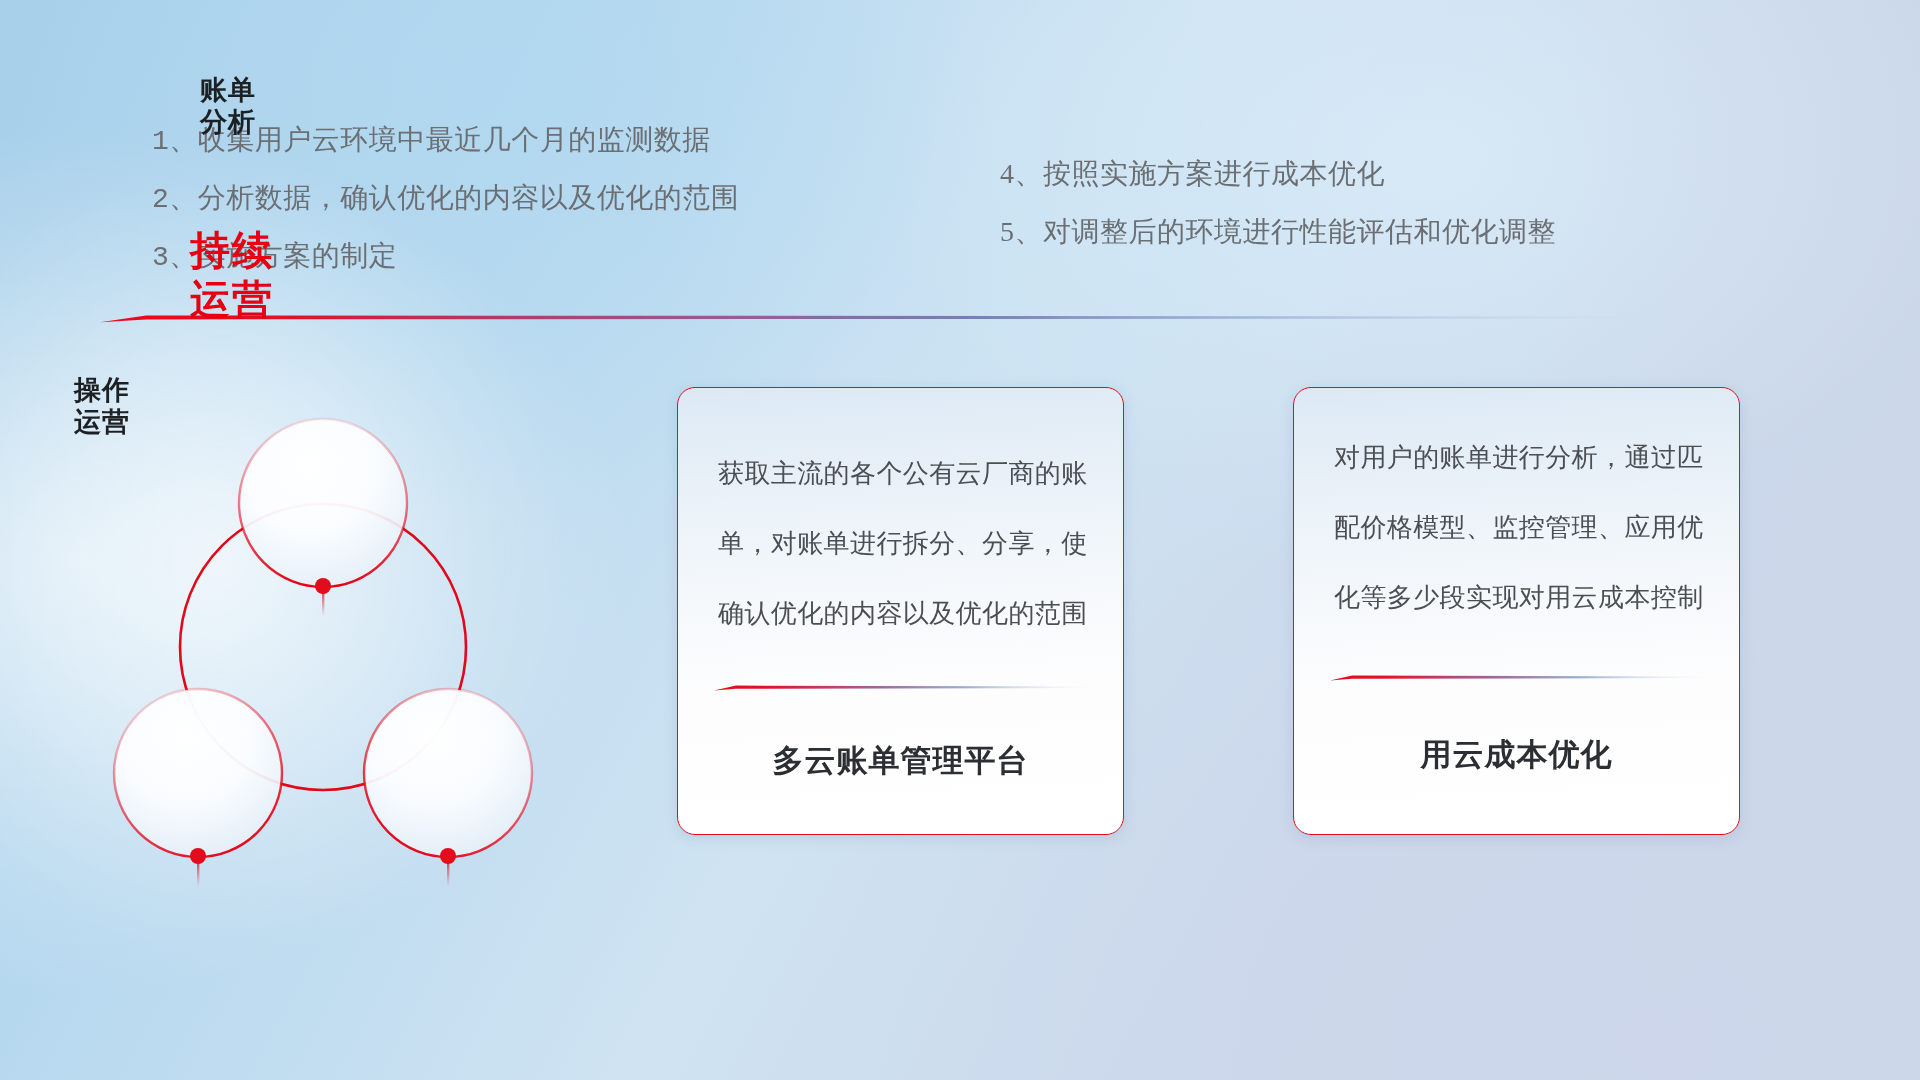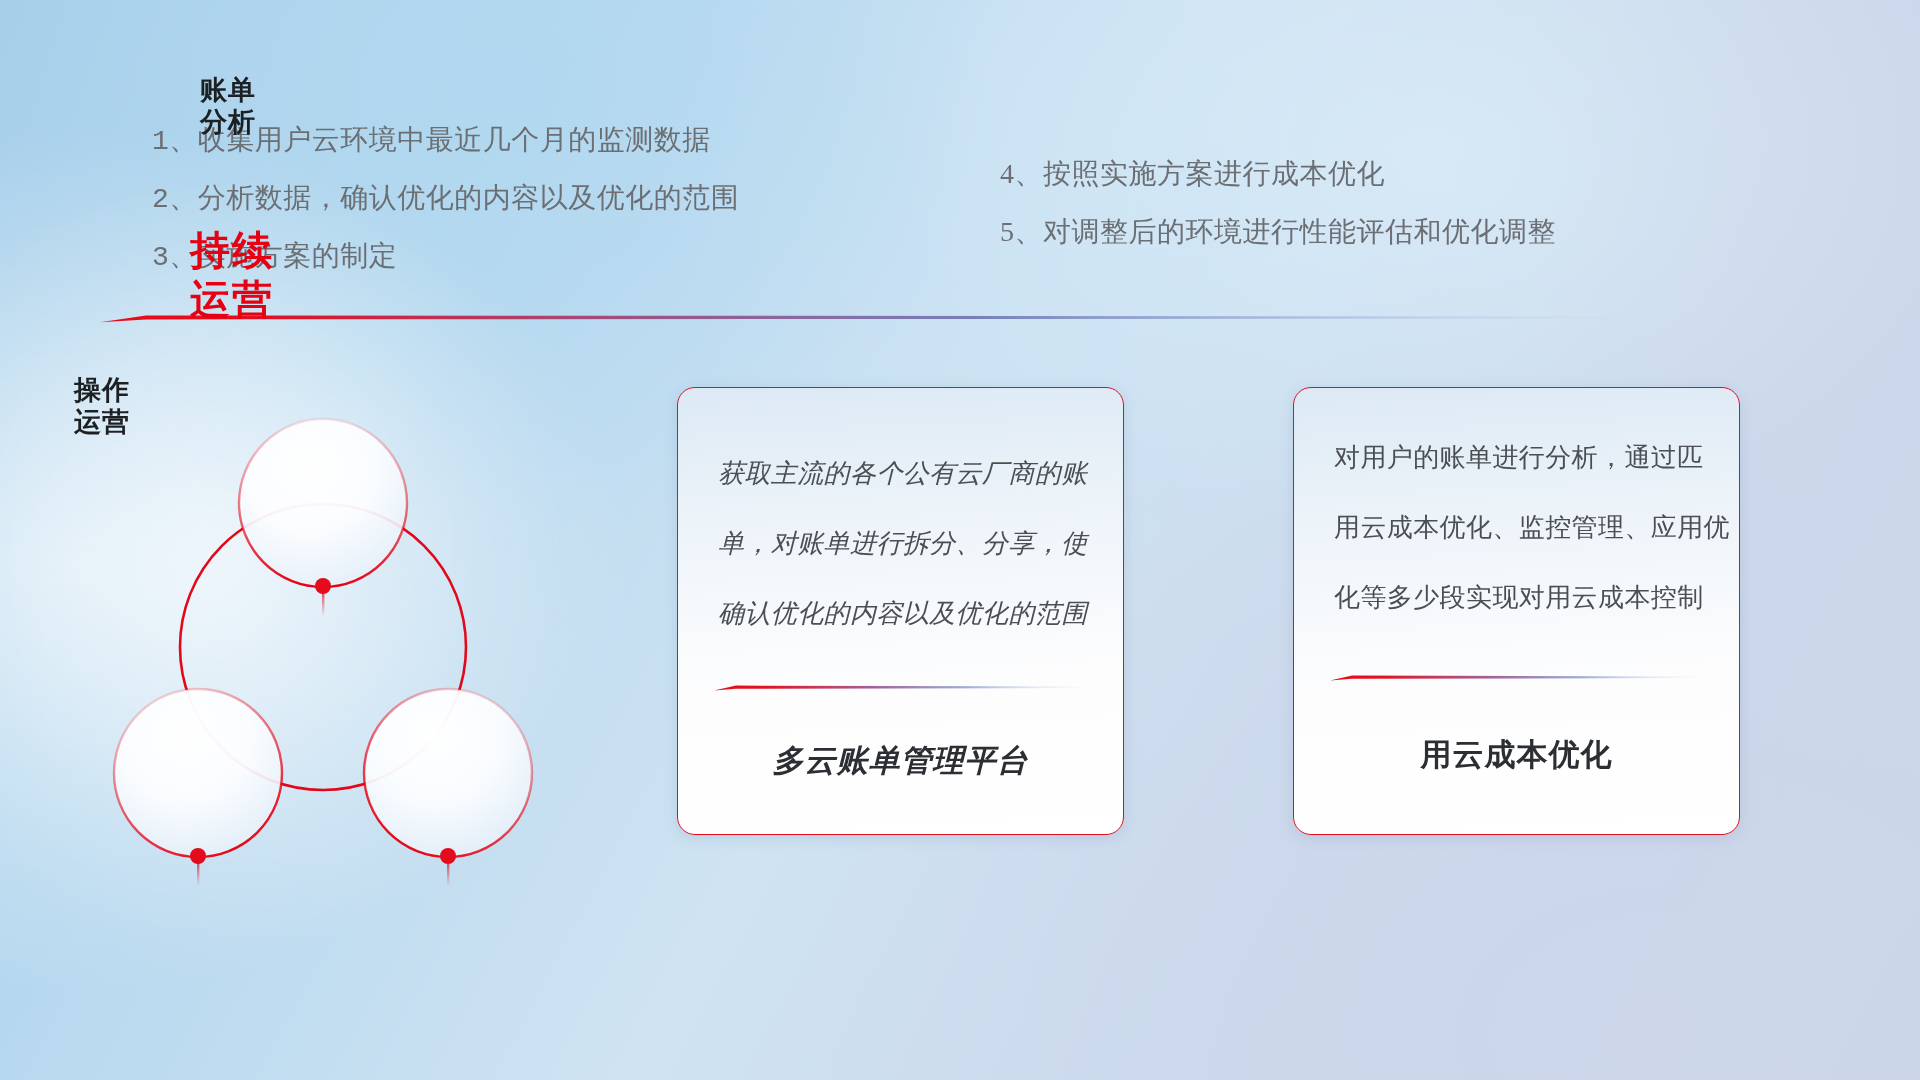--- a/index.html
+++ b/index.html
@@ -106,21 +106,21 @@
     top: 387px;
     width: 447px;
     height: 448px;
     border-radius: 18px;
     border: 1.6px solid #e01020;
     background: linear-gradient(177deg, #dce9f5 0%, #e9f1f8 22%, #f6f9fc 48%, #fdfdfe 66%, #ffffff 100%);
     box-shadow: 0 3px 14px rgba(110,135,165,0.20);
     box-sizing: border-box;
     overflow: hidden;
   }
-  #card-1 { left: 677px; font-style: italic; }
+  #card-1 { left: 677px; }
   #card-2 { left: 1293px; }
 
   .card-body {
     position: absolute;
     left: 40px;
     right: 36px;
     top: 72px;
     color: #4b4f54;
     font-size: 26px;
     line-height: 1.0;
@@ -261,21 +261,21 @@
         </linearGradient>
       </defs>
       <path d="M0,6.4 L22,1.6 L380,2.4 L380,4.0 L22,4.8 Z" fill="url(#gradCard1)"></path>
     </svg>
     <div class="card-title">多云账单管理平台</div>
   </div>
 
   <div class="card" id="card-2">
     <div class="card-body">
       <div class="bline">对用户的账单进行分析，通过匹</div>
-      <div class="bline">用云成本优化、监控管理、应用优</div>
+      <div class="bline">配价格模型、监控管理、应用优</div>
       <div class="bline">化等多少段实现对用云成本控制</div>
     </div>
     <svg class="card-rule" viewBox="0 0 380 7" preserveAspectRatio="none">
       <defs>
         <linearGradient id="gradCard2" x1="0" y1="0" x2="1" y2="0">
           <stop offset="0" stop-color="#ea0a18" stop-opacity="1"></stop>
           <stop offset="0.14" stop-color="#de1524" stop-opacity="1"></stop>
           <stop offset="0.42" stop-color="#9b5490" stop-opacity="0.92"></stop>
           <stop offset="0.66" stop-color="#7e93c4" stop-opacity="0.75"></stop>
           <stop offset="0.85" stop-color="#b4c8e2" stop-opacity="0.35"></stop>

